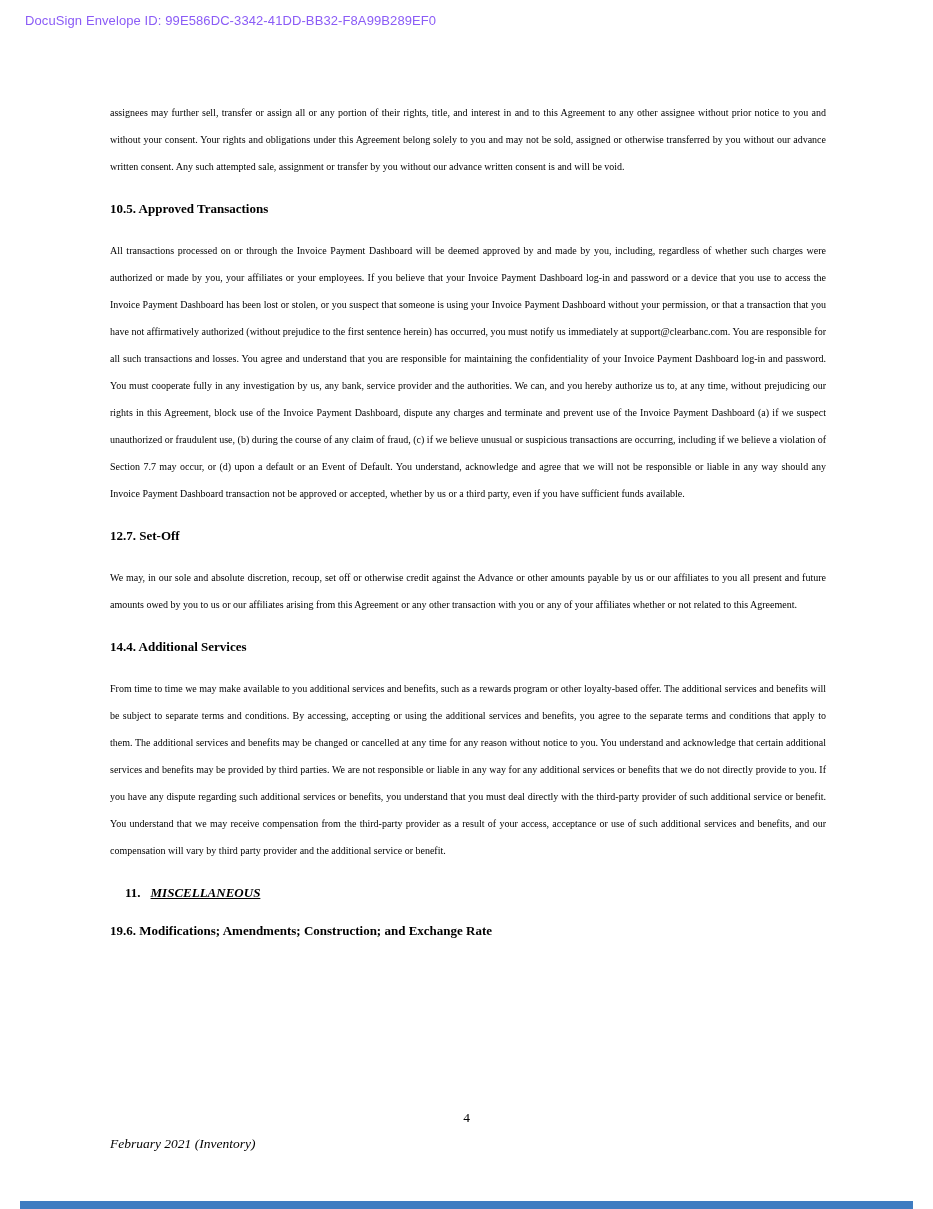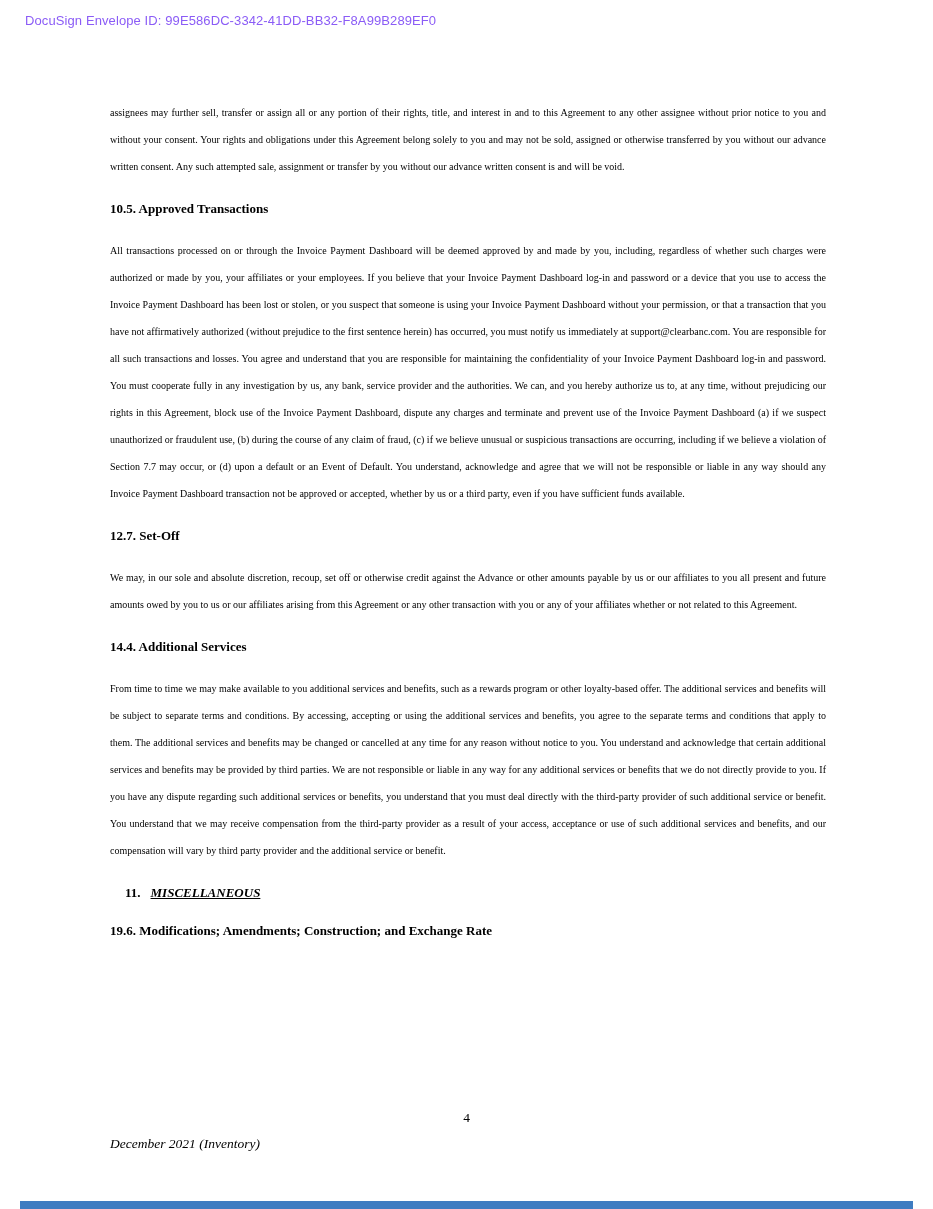--- a/index.html
+++ b/index.html
@@ -78,15 +78,15 @@
     <h3 class="heading">12.7. Set-Off</h3>
     <p class="para">We may, in our sole and absolute discretion, recoup, set off or otherwise credit against the Advance or other amounts payable by us or our affiliates to you all present and future amounts owed by you to us or our affiliates arising from this Agreement or any other transaction with you or any of your affiliates whether or not related to this Agreement.</p>
     <h3 class="heading">14.4. Additional Services</h3>
     <p class="para">From time to time we may make available to you additional services and benefits, such as a rewards program or other loyalty-based offer. The additional services and benefits will be subject to separate terms and conditions. By accessing, accepting or using the additional services and benefits, you agree to the separate terms and conditions that apply to them. The additional services and benefits may be changed or cancelled at any time for any reason without notice to you. You understand and acknowledge that certain additional services and benefits may be provided by third parties. We are not responsible or liable in any way for any additional services or benefits that we do not directly provide to you. If you have any dispute regarding such additional services or benefits, you understand that you must deal directly with the third-party provider of such additional service or benefit. You understand that we may receive compensation from the third-party provider as a result of your access, acceptance or use of such additional services and benefits, and our compensation will vary by third party provider and the additional service or benefit.</p>
     <h3 class="heading"><span class="art-num">11.</span><span class="underline">MISCELLANEOUS</span></h3>
     <h3 class="heading">19.6. Modifications; Amendments; Construction; and Exchange Rate</h3>
   </div>
 
 <div class="page-number">4</div>
 
-<div class="footnote">December 2021 (Inventory)</div>
+<div class="footnote">February 2021 (Inventory)</div>
 
 <div class="accent-bar" style="background: rgb(63, 124, 193);"></div>
 
 </body></html>

